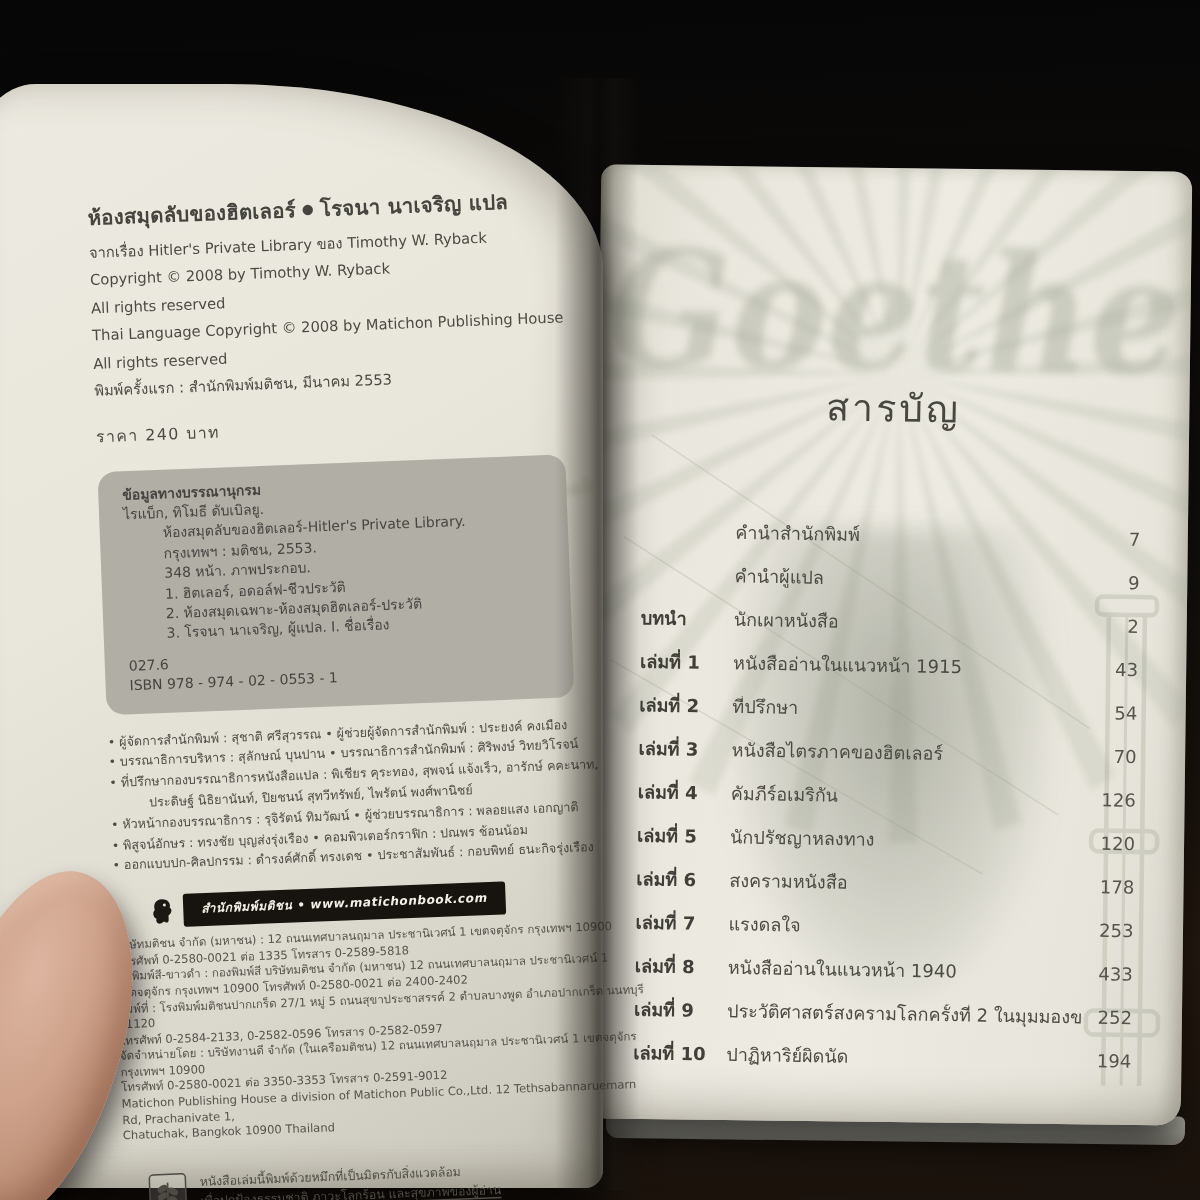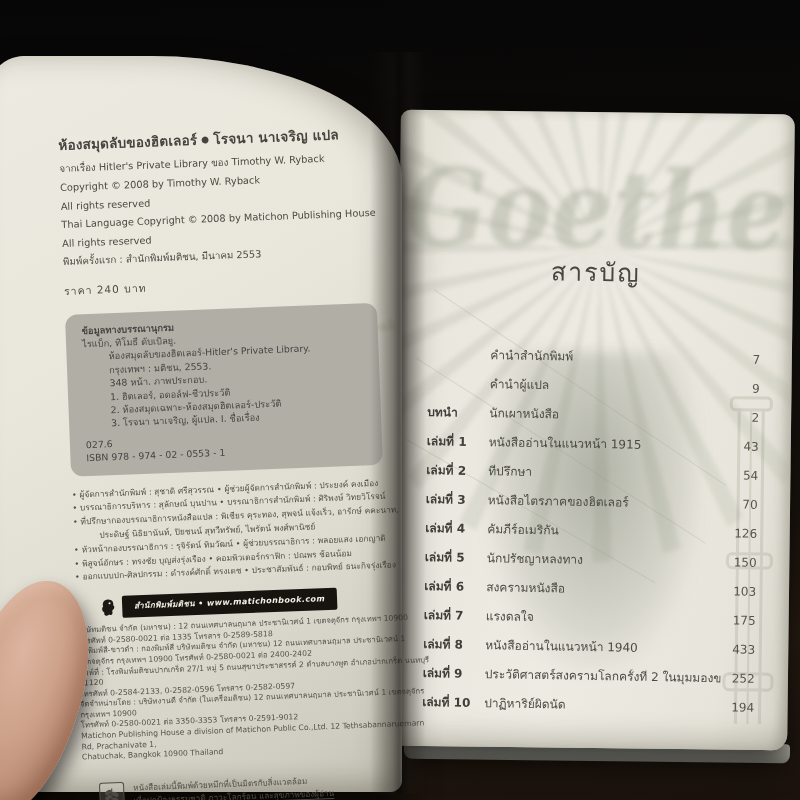--- a/index.html
+++ b/index.html
@@ -166,33 +166,33 @@
 
           <div class="toc-row">
             <span class="toc-label">เล่มที่ 4</span>
             <span class="toc-titletext">คัมภีร์อเมริกัน</span>
             <span class="toc-num">126</span>
           </div>
 
           <div class="toc-row">
             <span class="toc-label">เล่มที่ 5</span>
             <span class="toc-titletext">นักปรัชญาหลงทาง</span>
-            <span class="toc-num">150</span>
+            <span class="toc-num">120</span>
           </div>
 
           <div class="toc-row">
             <span class="toc-label">เล่มที่ 6</span>
             <span class="toc-titletext">สงครามหนังสือ</span>
-            <span class="toc-num">103</span>
+            <span class="toc-num">178</span>
           </div>
 
           <div class="toc-row">
             <span class="toc-label">เล่มที่ 7</span>
             <span class="toc-titletext">แรงดลใจ</span>
-            <span class="toc-num">175</span>
+            <span class="toc-num">253</span>
           </div>
 
           <div class="toc-row">
             <span class="toc-label">เล่มที่ 8</span>
             <span class="toc-titletext">หนังสืออ่านในแนวหน้า 1940</span>
             <span class="toc-num">433</span>
           </div>
 
           <div class="toc-row">
             <span class="toc-label">เล่มที่ 9</span>

